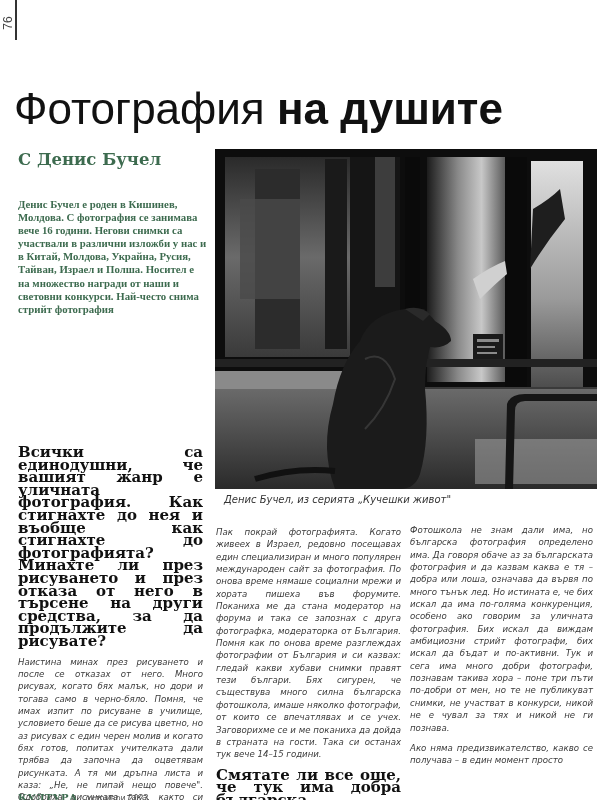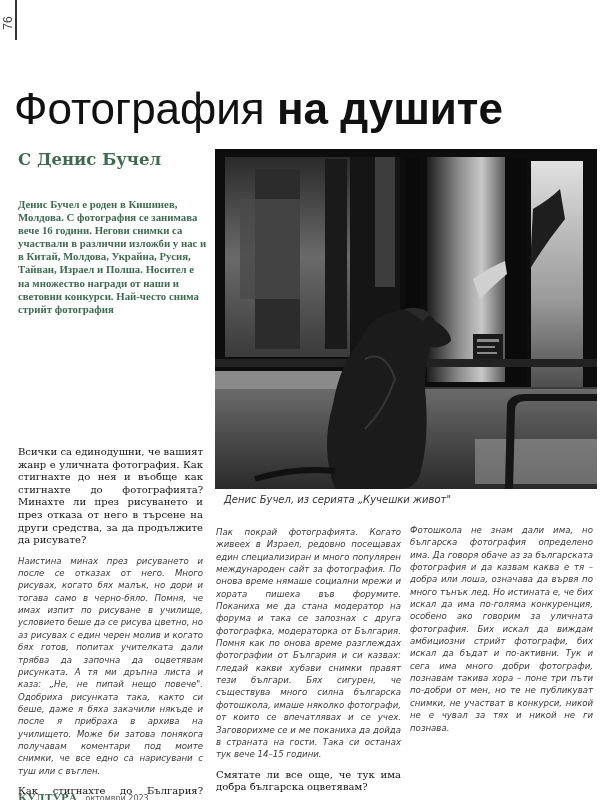--- a/index.html
+++ b/index.html
@@ -15,21 +15,21 @@
     .title .bold { font-weight: 700; }
 
     .byline { position: absolute; left: 18px; top: 150px; width: 190px; font-family: "DejaVu Serif", serif; font-weight: bold; font-size: 16.5px; line-height: 19px; color: #3d6b4f; }
 
     .intro { position: absolute; left: 18px; top: 198px; width: 190px; font-family: Liberation Serif, serif; font-weight: bold; font-size: 10.8px; line-height: 13.1px; color: #3d6b4f; }
 
     .photo { position: absolute; left: 215px; top: 149px; width: 382px; height: 340px; background: #0c0c0c; overflow: hidden; }
     .caption { position: absolute; left: 224px; top: 494px; width: 380px; font-family: "DejaVu Sans", sans-serif; font-style: italic; font-size: 10px; color: #333; }
 
     .col { position: absolute; font-family: "DejaVu Sans", sans-serif; font-size: 8.6px; line-height: 12.35px; color: #3a3a3a; text-align: justify; }
-    .col .q { font-family: "DejaVu Serif", serif; font-weight: normal; color: #111; font-size: 10px; line-height: 12.6px; margin-bottom: 8px; text-align: justify; }
+    .col .q { font-family: "DejaVu Serif", serif; font-weight: bold; color: #111; font-size: 15px; line-height: 12.6px; margin-bottom: 8px; text-align: justify; }
     .col .p { margin-bottom: 8px; font-style: italic; }
     .col1 { left: 18px; top: 446px; width: 185px; }
     .col2 { left: 216px; top: 526px; width: 185px; }
     .col3 { left: 410px; top: 524px; width: 183px; }
 
     .footer { position: absolute; left: 18px; top: 786px; white-space: nowrap; }
     .footer .brand { font-family: "DejaVu Serif", serif; font-weight: bold; font-size: 10px; color: #3d6b4f; letter-spacing: 0.3px; }
     .footer .date { font-family: "DejaVu Sans", sans-serif; font-size: 8px; color: #555; margin-left: 3px; }
   </style>
 </head>
@@ -113,18 +113,19 @@
   <p class="q">Как стигнахте до България? Говорите хубав български език.</p>
 </div>
 
 <div class="col col2">
   <p class="p">Пак покрай фотографията. Когато живеех в Израел, редовно посещавах един специализиран и много популярен международен сайт за фотография. По онова време нямаше социални мрежи и хората пишеха във форумите. Поканиха ме да стана модератор на форума и така се запознах с друга фотографка, модераторка от България. Помня как по онова време разглеждах фотографии от България и си казвах: гледай какви хубави снимки правят тези българи. Бях сигурен, че съществува много силна българска фотошкола, имаше няколко фотографи, от които се впечатлявах и се учех. Заговорихме се и ме поканиха да дойда в страната на гости. Така си останах тук вече 14–15 години.</p>
   <p class="q">Смятате ли все още, че тук има добра българска оцветявам?</p>
 </div>
 
 <div class="col col3">
   <p class="p">Фотошкола не знам дали има, но българска фотография определено има. Да говоря обаче аз за българската фотография и да казвам каква е тя – добра или лоша, означава да вървя по много тънък лед. Но истината е, че бих искал да има по-голяма конкуренция, особено ако говорим за уличната фотография. Бих искал да виждам амбициозни стрийт фотографи, бих искал да бъдат и по-активни. Тук и сега има много добри фотографи, познавам такива хора – поне три пъти по-добри от мен, но те не публикуват снимки, не участват в конкурси, никой не е чувал за тях и никой не ги познава.</p>
+  <p class="p">Ако няма предизвикателство, какво се получава – в един момент просто</p>
 </div>
 
 <div class="footer">
   <span class="brand">КУЛТУРА</span>
   <span class="date">октомври 2023</span>
 </div>
 
 </body></html>

